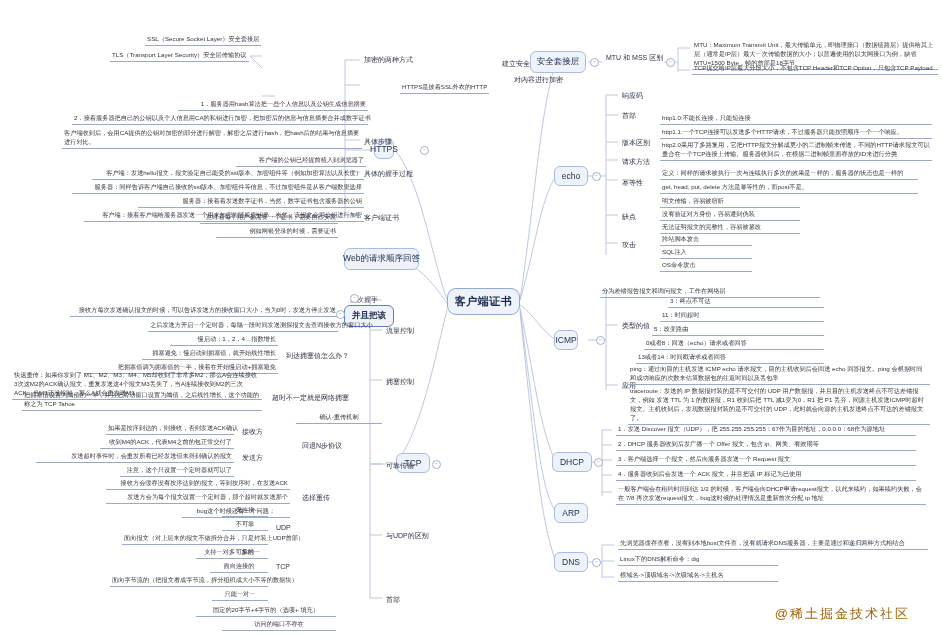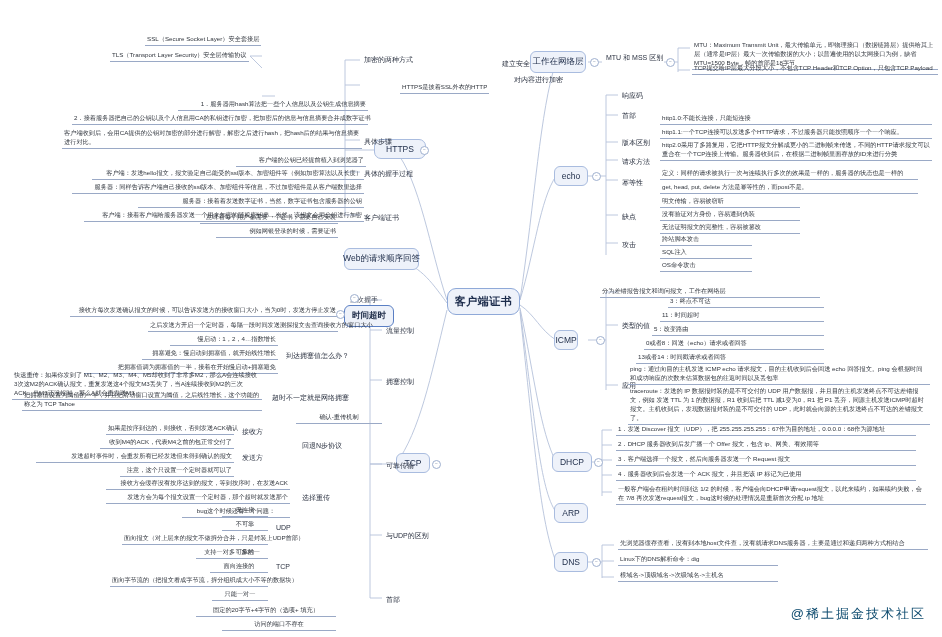--- a/index.html
+++ b/index.html
@@ -41,22 +41,22 @@
     font-size:7px;color:#2a3140;white-space:nowrap;
     padding:1px 2px;border-bottom:.8px solid #9aa9c6;
   }
   .blabel.plain{border-bottom:none;}
   .collapse{
     position:absolute;width:7px;height:7px;border-radius:50%;
     border:.8px solid #9fb0cf;background:#fff;
     font-size:5px;line-height:5.4px;text-align:center;color:#7d8ba5;
   }
   .wm{
-    position:absolute;right:16px;bottom:14px;
-    font-size:13px;color:#0c4a6e;letter-spacing:2px;white-space:nowrap;
+    position:absolute;right:32px;bottom:14px;
+    font-size:13px;color:#a16207;letter-spacing:2px;white-space:nowrap;
   }
 </style>
 </head>
 <body>
 
 <div id="canvas">
 
   <svg id="wires" viewBox="0 0 942 637">
     <g fill="none" stroke="#b5c2da" stroke-width="0.9">
 
@@ -126,21 +126,21 @@
       <path d="M588 62 L 602 62"></path>
       <path d="M664 62 L 678 62"></path>
       <path d="M678 48 L 678 72"></path>
       <path d="M678 48 L 690 48"></path>
         <path d="M678 70 L 690 70"></path>
     </g>
   </svg>
 
   <div class="node root" style="left:447px;top:288px;width:73px;height:27px;">客户端证书</div>
 
-  <div class="node pill" style="left:374px;top:139px;width:52px;border-radius:7px;">HTTPS</div>
+  <div class="node pill" style="left:374px;top:139px;width:20px;">HTTPS</div>
 
   <div class="node blabel plain" style="left:362px;top:54px;">加密的两种方式</div>
   <div class="node blabel plain" style="left:500px;top:58px;">建立安全的通信通道</div>
   <div class="node leaf r" style="left:145px;top:34px;">SSL（Secure Socket Layer）安全套接层</div>
   <div class="node leaf r" style="left:110px;top:50px;">TLS（Transport Layer Security）安全层传输协议</div>
   <div class="node blabel plain" style="left:512px;top:74px;">对内容进行加密</div>
 
   <div class="node leaf" style="left:400px;top:82px;">HTTPS是披着SSL外衣的HTTP</div>
 
   <div class="node blabel plain" style="left:362px;top:136px;">具体步骤</div>
@@ -157,21 +157,21 @@
 
   <div class="node blabel plain" style="left:362px;top:212px;">客户端证书</div>
   <div class="node leaf r" style="left:200px;top:212px;width:138px;">意味着每个用户都需要一个证书，需要自己安装</div>
   <div class="node leaf r" style="left:216px;top:226px;width:122px;">例如网银登录的时候，需要证书</div>
 
   <div class="node pill" style="left:344px;top:248px;width:75px;">Web的请求顺序回答</div>
 
   <div class="node pill" style="left:396px;top:453px;width:34px;">TCP</div>
 
   <div class="node blabel plain" style="left:348px;top:294px;">三次握手</div>
-  <div class="node pill strong" style="left:344px;top:305px;width:50px;">时间超时</div>
+  <div class="node pill strong" style="left:344px;top:305px;width:50px;">并且把该</div>
 
   <div class="node blabel plain" style="left:384px;top:325px;">流量控制</div>
   <div class="node leaf r" style="left:70px;top:305px;width:268px;">接收方每次发送确认报文的时候，可以告诉发送方的接收窗口大小，当为0时，发送方停止发送</div>
   <div class="node leaf r" style="left:148px;top:320px;width:190px;">之后发送方开启一个定时器，每隔一段时间发送测探报文去查询接收方的窗口大小</div>
 
   <div class="node blabel plain" style="left:384px;top:376px;">拥塞控制</div>
   <div class="node blabel plain" style="left:284px;top:350px;">到达拥塞值怎么办？</div>
   <div class="node leaf r" style="left:170px;top:334px;width:108px;">慢启动：1，2，4…指数增长</div>
   <div class="node leaf r" style="left:142px;top:348px;width:136px;">拥塞避免：慢启动到拥塞值，就开始线性增长</div>
   <div class="node leaf r" style="left:84px;top:362px;width:194px;">把拥塞值调为拥塞值的一半，接着在开始慢启动+拥塞避免</div>
@@ -202,21 +202,21 @@
   <div class="node blabel plain" style="left:274px;top:562px;">TCP</div>
   <div class="node leaf c" style="left:222px;top:547px;width:46px;">可靠的</div>
   <div class="node leaf c" style="left:210px;top:561px;width:58px;">面向连接的</div>
   <div class="node leaf r" style="left:110px;top:575px;width:158px;">面向字节流的（把报文看成字节流，拆分组织成大小不等的数据块）</div>
   <div class="node leaf c" style="left:212px;top:589px;width:56px;">只能一对一</div>
 
   <div class="node blabel plain" style="left:384px;top:594px;">首部</div>
   <div class="node leaf c" style="left:196px;top:605px;width:140px;">固定的20字节+4字节的（选项+ 填充）</div>
   <div class="node leaf c" style="left:222px;top:619px;width:114px;">访问的端口不存在</div>
 
-  <div class="node pill" style="left:530px;top:51px;width:56px;">工作在网络层</div>
+  <div class="node pill" style="left:530px;top:51px;width:56px;">安全套接层</div>
   <div class="node blabel plain" style="left:604px;top:52px;">MTU 和 MSS 区别</div>
   <div class="node leaf wrap" style="left:692px;top:40px;width:246px;">MTU：Maximum Transmit Unit，最大传输单元，即物理接口（数据链路层）提供给其上层（通常是IP层）最大一次传输数据的大小；以普遍使用的以太网接口为例，缺省MTU=1500 Byte，帧的首部是18字节</div>
   <div class="node leaf" style="left:692px;top:63px;width:246px;">TCP提交给IP层最大分段大小，不包含TCP Header和TCP Option，只包含TCP Payload</div>
 
   <div class="node pill" style="left:554px;top:166px;width:34px;">echo</div>
   <div class="node blabel plain" style="left:620px;top:90px;">响应码</div>
   <div class="node blabel plain" style="left:620px;top:110px;">首部</div>
   <div class="node blabel plain" style="left:620px;top:137px;">版本区别</div>
   <div class="node leaf" style="left:660px;top:113px;width:272px;">http1.0:不能长连接，只能短连接</div>
   <div class="node leaf" style="left:660px;top:127px;width:272px;">http1.1:一个TCP连接可以发送多个HTTP请求，不过服务器只能按照顺序一个一个响应。</div>

